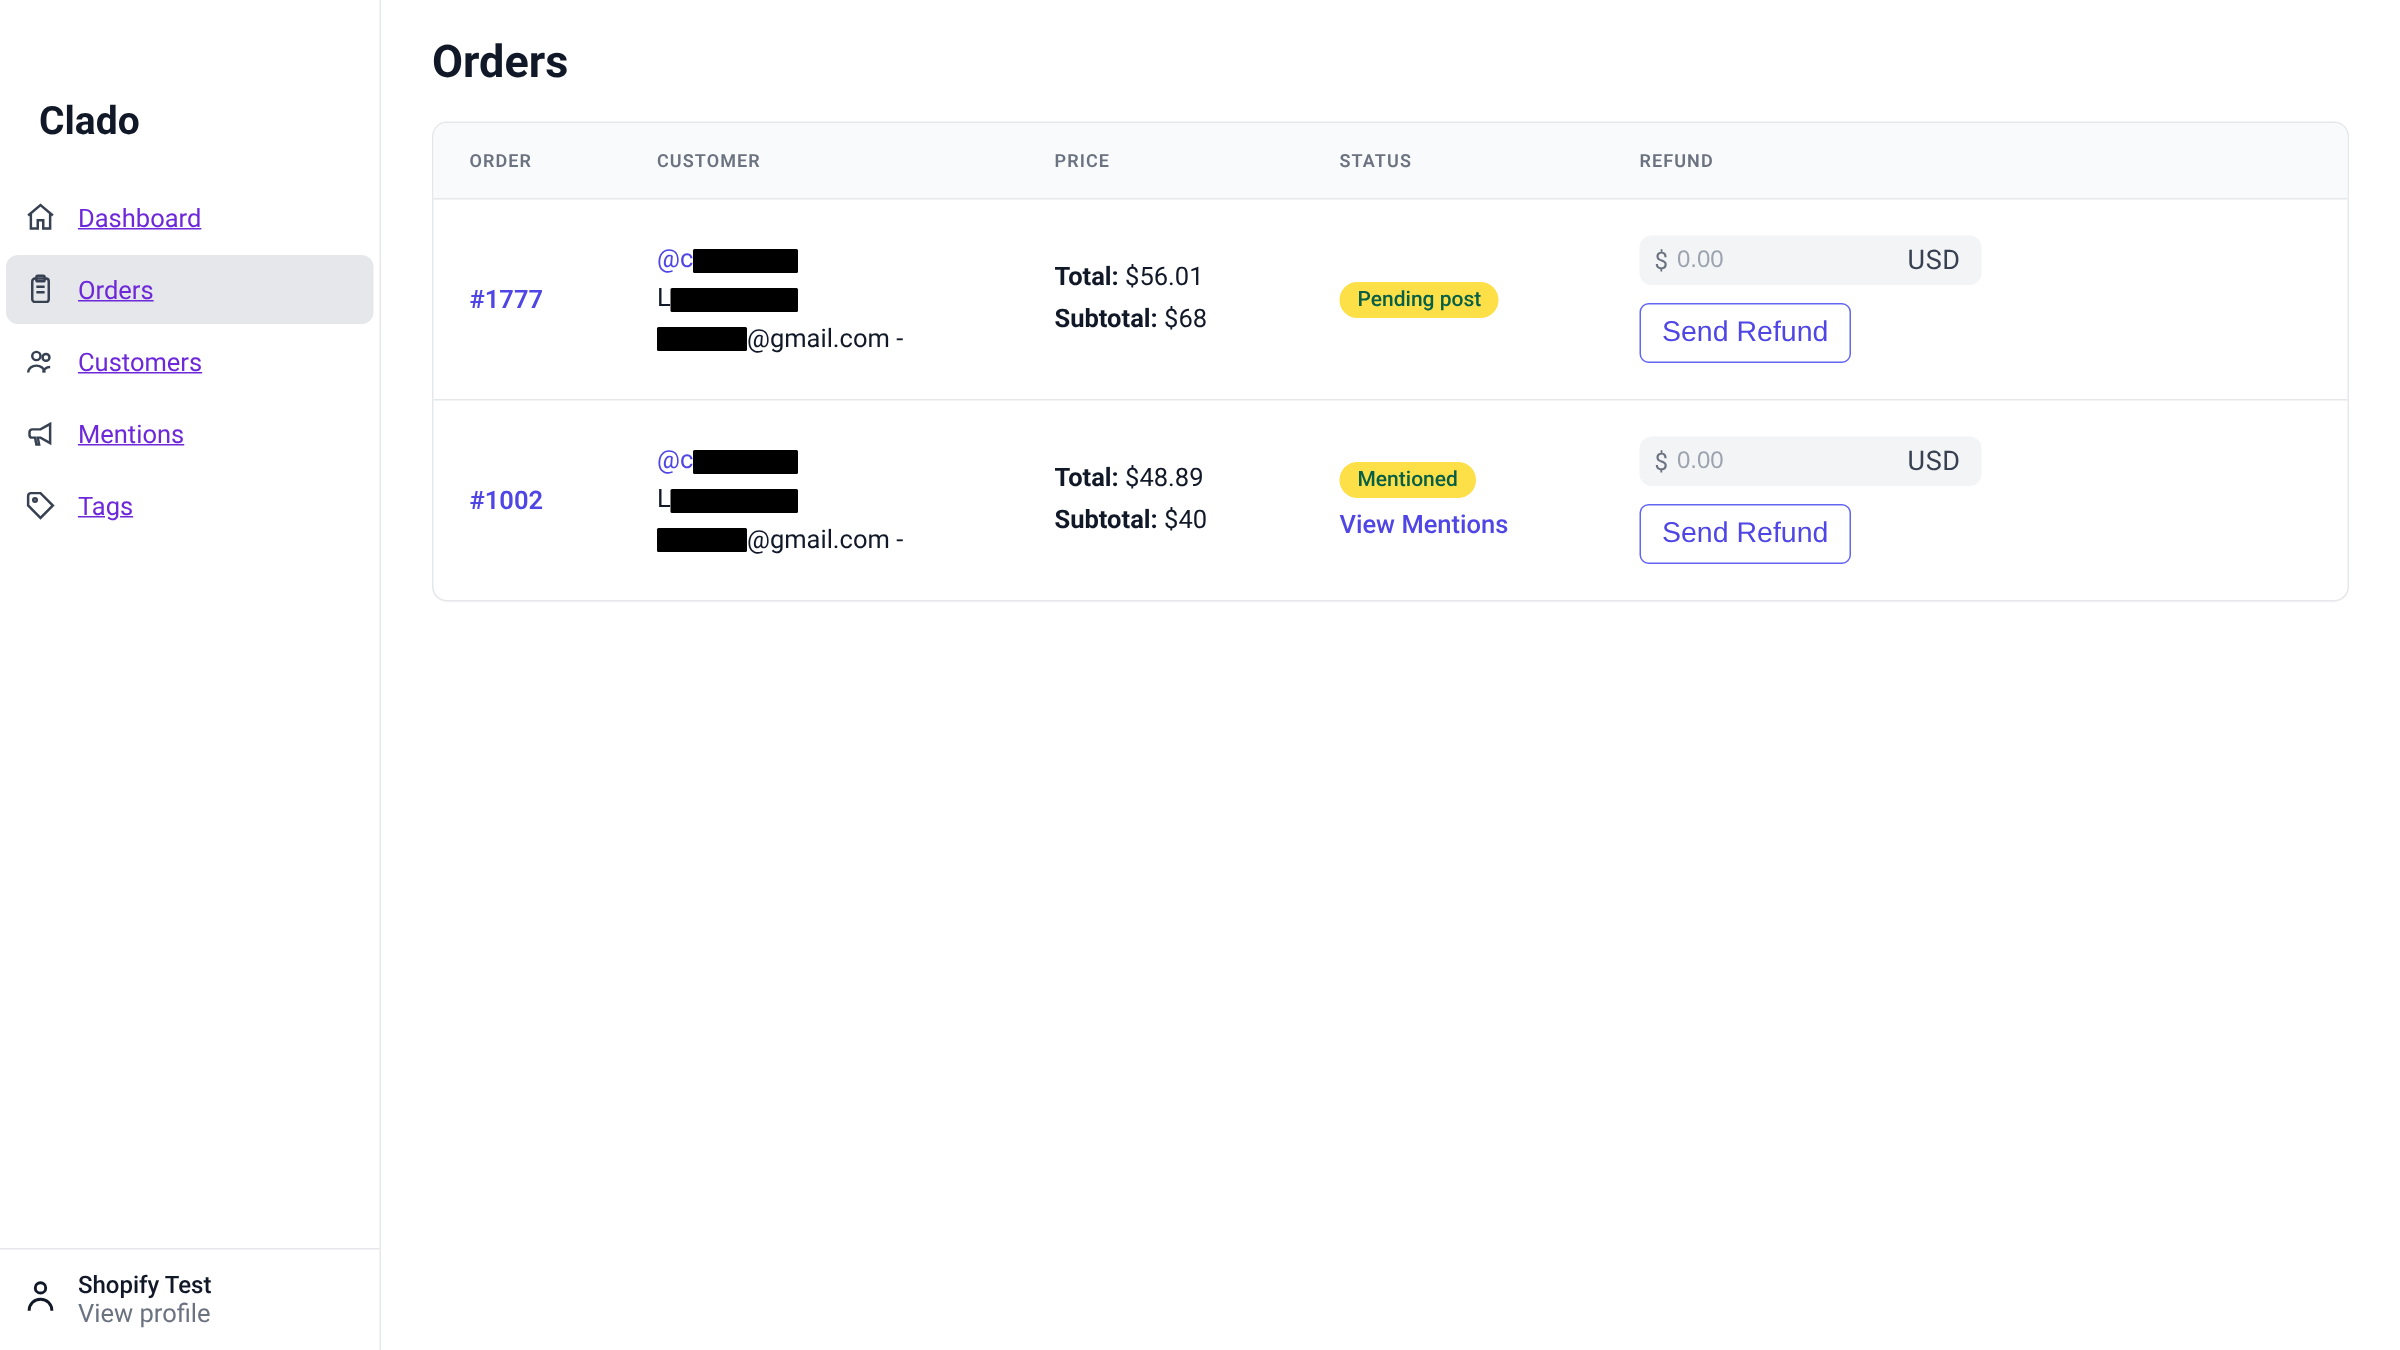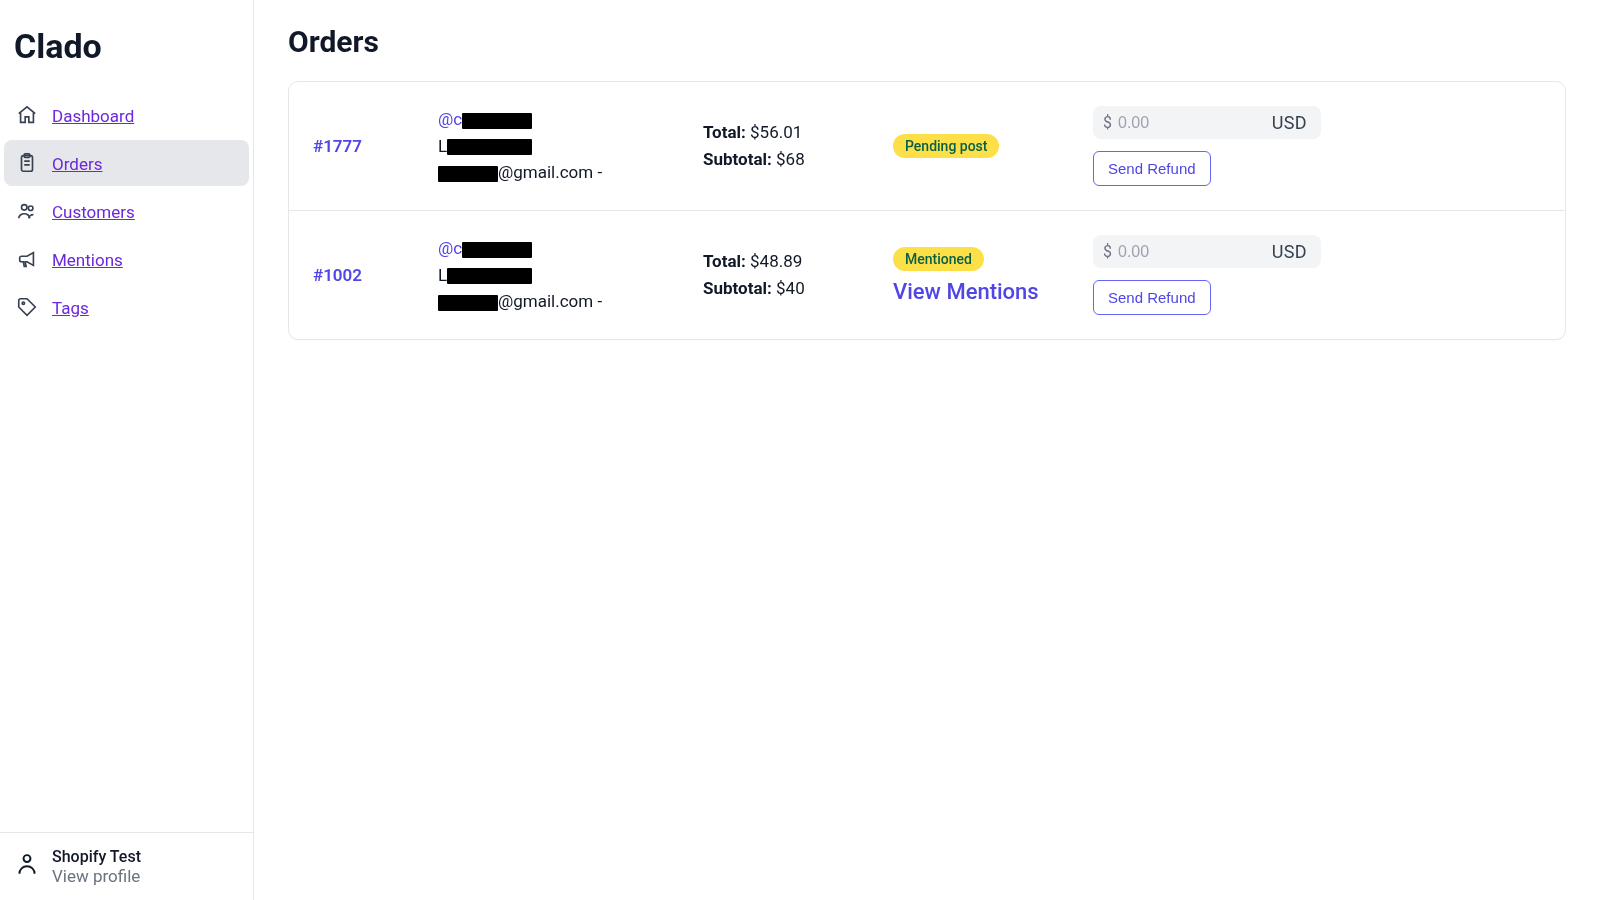--- a/index.html
+++ b/index.html
@@ -16,23 +16,24 @@
 
   
   .sidebar {
     width: 254px;
     border-right: 1px solid #e5e7eb;
     display: flex;
     flex-direction: column;
     padding-top: 22px;
   }
   .brand {
-    font-size: 34px;
+    font-size: 26px;
     font-weight: 700;
-    padding: 4px 14px 20px 14px;
+    padding: 4px 14px 20px 26px;
+    margin-top: 40px;
   }
   .nav { padding: 4px; }
   .nav-item {
     display: flex;
     align-items: flex-end;
     gap: 14px;
     padding: 12px 12px;
     border-radius: 8px;
     font-size: 17px;
     color: #6d28d9;
@@ -121,21 +122,21 @@
   .badge {
     background: #fde047;
     color: #065f46;
     font-size: 14px;
     padding: 4px 12px;
     border-radius: 14px;
     font-weight: 500;
   }
   .status-link {
     color: #4f46e5;
-    font-size: 22px;
+    font-size: 17px;
     font-weight: 500;
     cursor: pointer;
   }
 
   .refund-col { display: flex; flex-direction: column; align-items: flex-start; gap: 12px; }
   .refund-input-wrap {
     display: flex;
     align-items: center;
     background: #f3f4f6;
     border-radius: 8px;
@@ -155,21 +156,21 @@
   }
   .refund-input::placeholder { color: #9ca3af; }
   .refund-currency { color: #374151; font-size: 18px; letter-spacing: 0.02em; }
 
   .send-refund-btn {
     border: 1px solid #6366f1;
     color: #4f46e5;
     background: #fff;
     border-radius: 6px;
     padding: 8px 14px;
-    font-size: 15px;
+    font-size: 19px;
     font-weight: 500;
     cursor: pointer;
   }
 </style>
 </head>
 <body>
 
 <aside class="sidebar">
   <div class="brand">Clado</div>
 
@@ -234,20 +235,27 @@
       <div class="footer-name">Shopify Test</div>
       <div class="footer-sub">View profile</div>
     </div>
   </div>
 </aside>
 
 <main class="main">
   <h1 class="page-title">Orders</h1>
 
   <div class="table-card">
+    <div class="thead">
+      <div class="th">ORDER</div>
+      <div class="th">CUSTOMER</div>
+      <div class="th">PRICE</div>
+      <div class="th">STATUS</div>
+      <div class="th">REFUND</div>
+    </div>
 
     <div class="trow">
       <div>
         <a class="order-id">#1777</a>
       </div>
       <div>
         <div class="cust-line">
           <span class="cust-handle-prefix">@c</span><span class="redact w70"></span>
         </div>
         <div class="cust-line">

